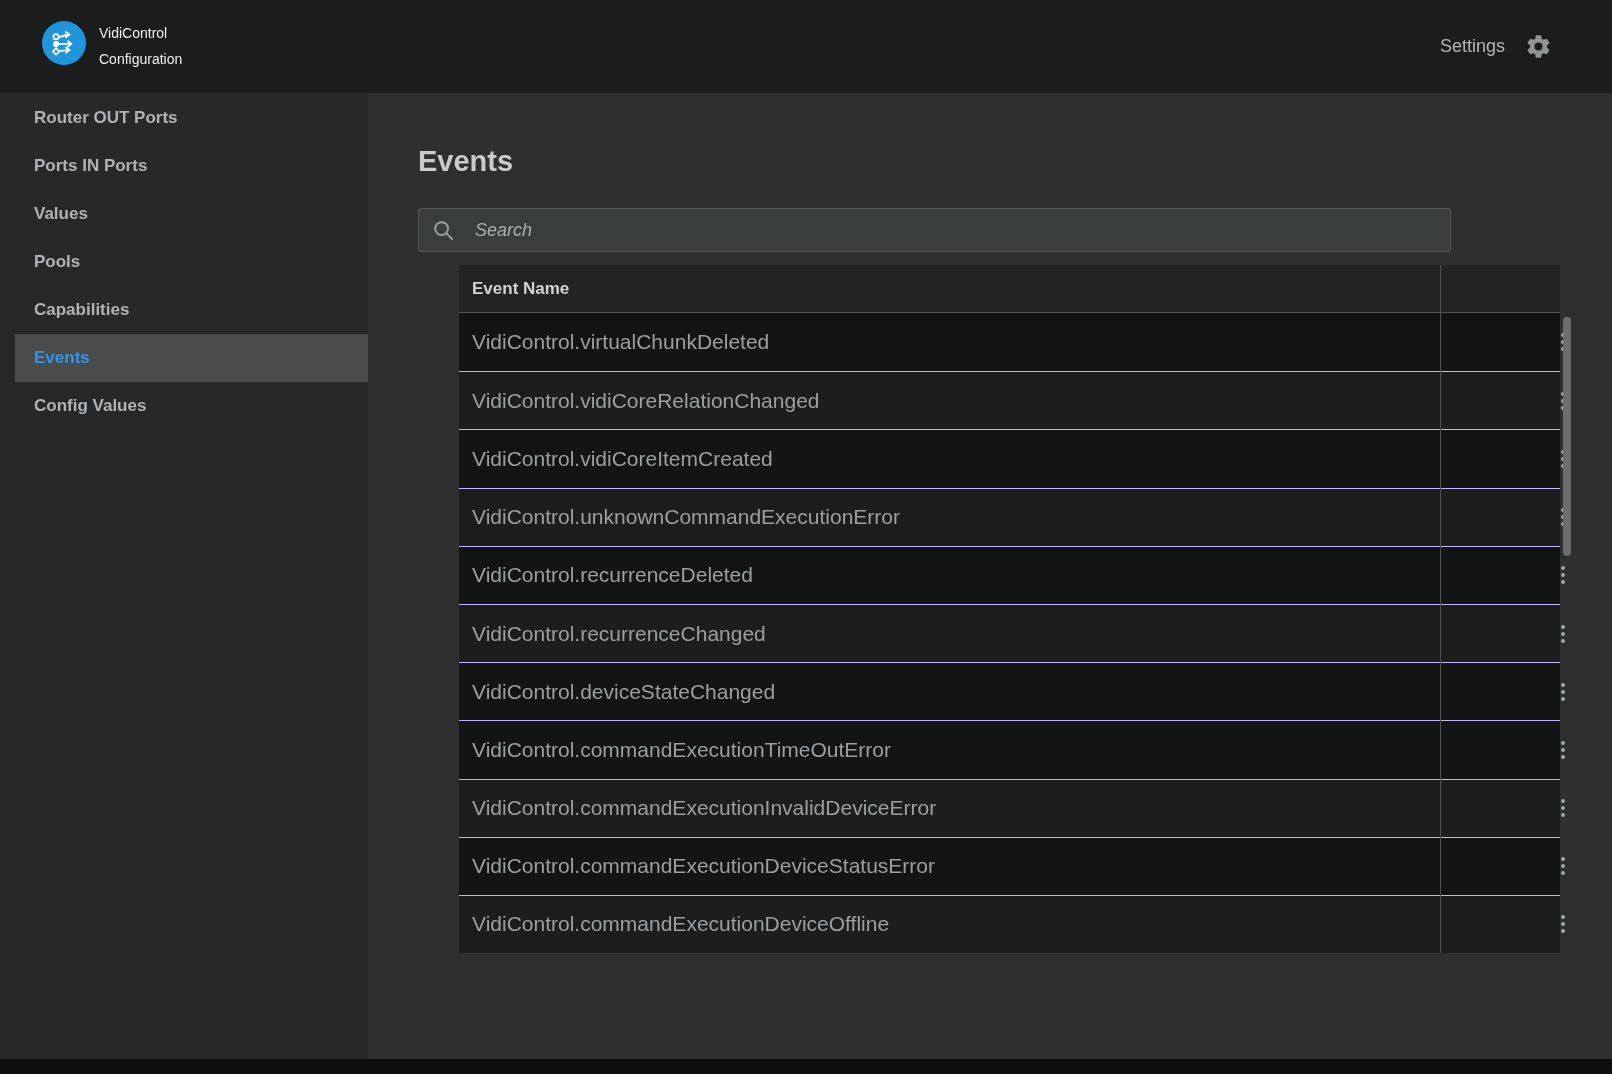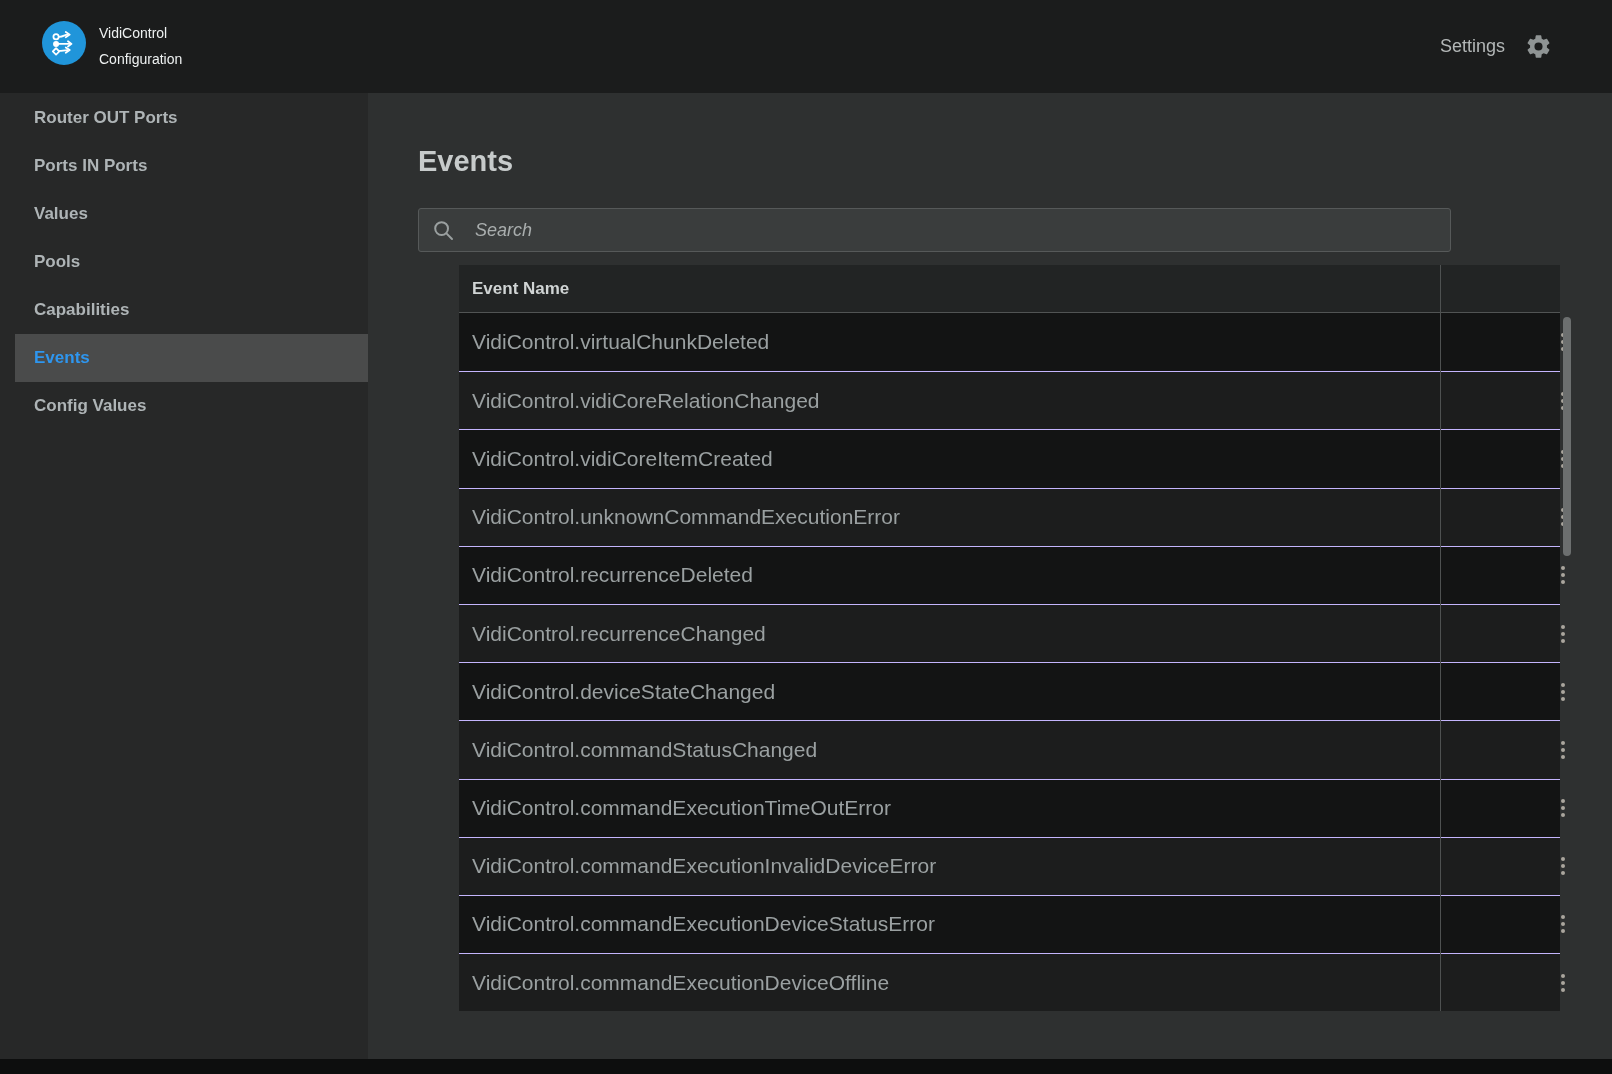--- a/index.html
+++ b/index.html
@@ -228,28 +228,20 @@
           </button>
         </div>
         <div class="table-row odd">
           <span class="row-label">VidiControl.deviceStateChanged</span>
           <button type="button" class="kebab">
             <span class="dot"></span>
             <span class="dot"></span>
             <span class="dot"></span>
           </button>
         </div>
-        <div class="table-row even">
-          <span class="row-label">VidiControl.commandStatusChanged</span>
-          <button type="button" class="kebab">
-            <span class="dot"></span>
-            <span class="dot"></span>
-            <span class="dot"></span>
-          </button>
-        </div>
         <div class="table-row odd">
           <span class="row-label">VidiControl.commandExecutionTimeOutError</span>
           <button type="button" class="kebab">
             <span class="dot"></span>
             <span class="dot"></span>
             <span class="dot"></span>
           </button>
         </div>
         <div class="table-row even">
           <span class="row-label">VidiControl.commandExecutionInvalidDeviceError</span>

